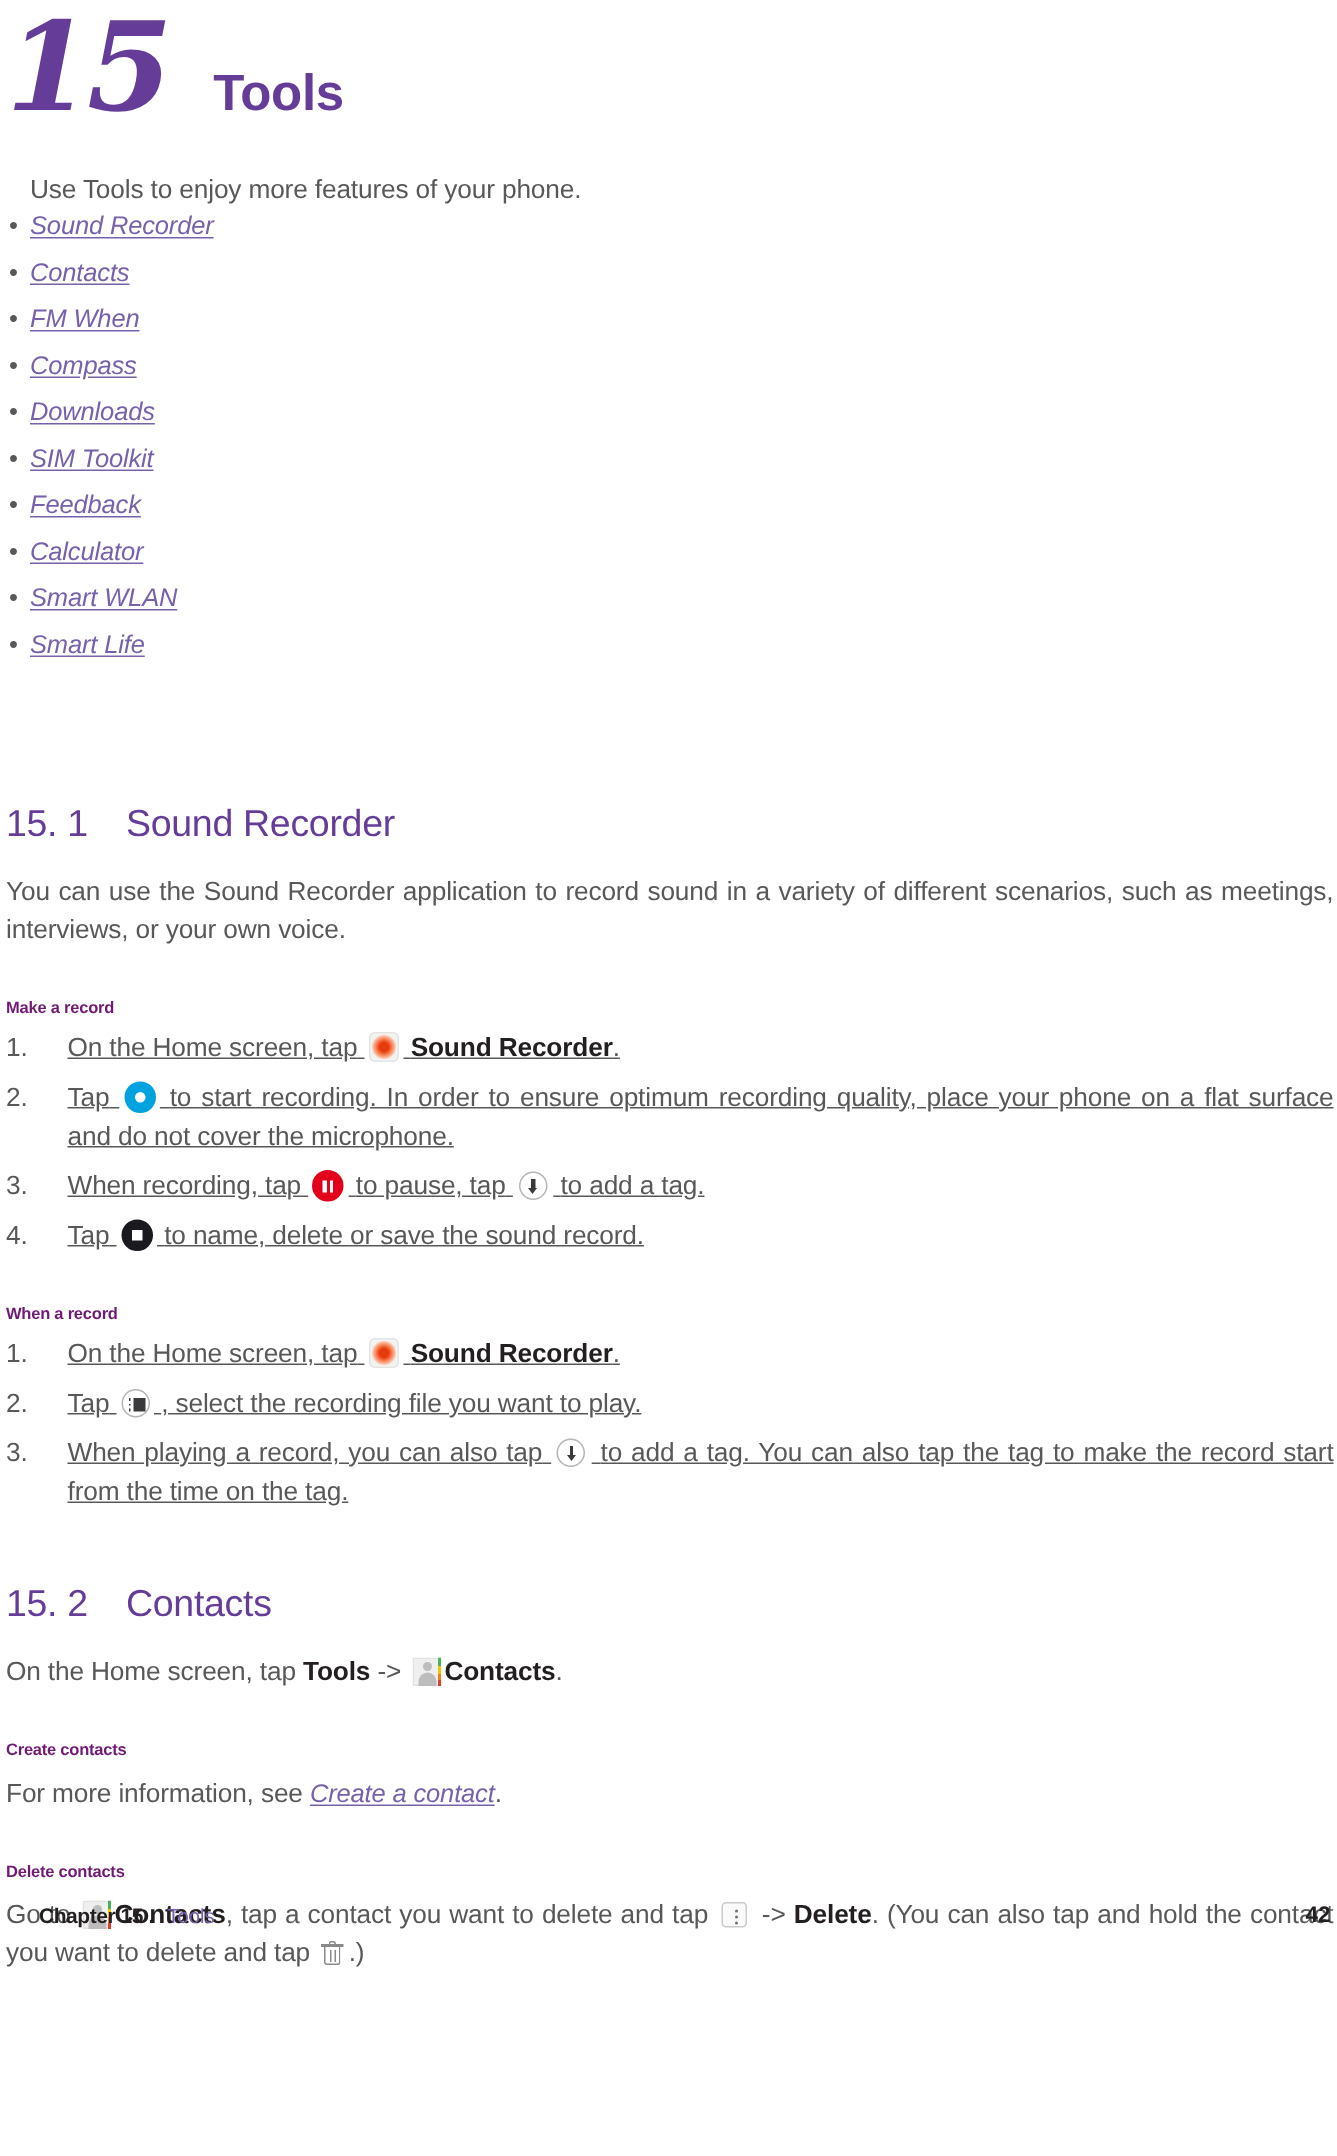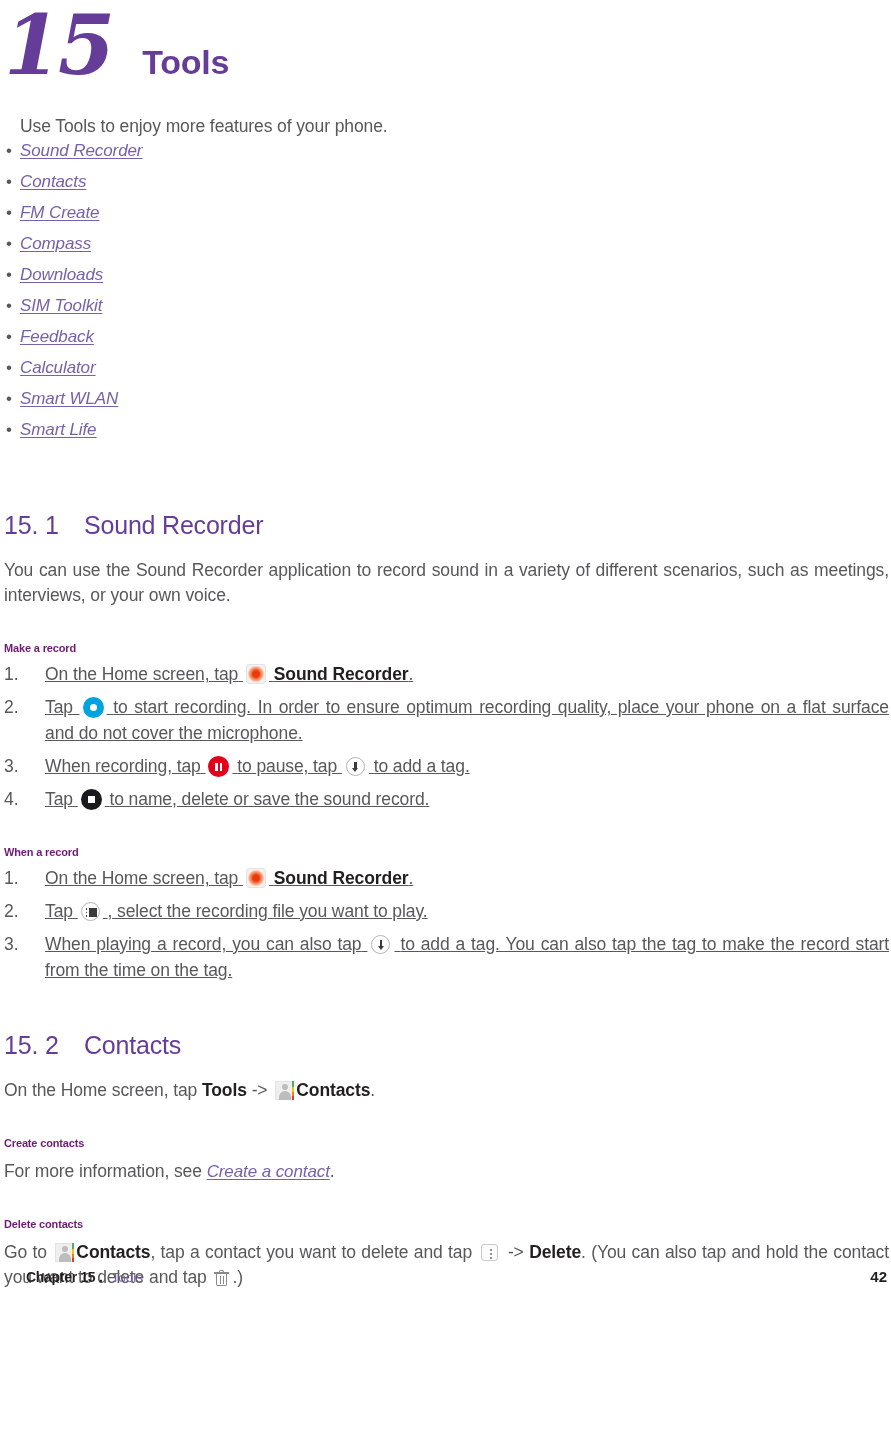--- a/index.html
+++ b/index.html
@@ -85,21 +85,21 @@
   
   .section-h {
     color: #653d99;
     font-size: 25px;
     font-weight: 400;
     letter-spacing: -0.2px;
     display: flex;
     margin-left: 2px;
   }
   .section-h .num { width: 80px; flex: 0 0 80px; }
-  .sec1-wrap { margin-top: 60px; }
+  .sec1-wrap { margin-top: 84px; }
   .sec2-wrap { margin-top: 48px; }
 
   p.body {
     font-size: 17.5px;
     color: #58585a;
     margin: 18px 0 0 2px;
     line-height: 25px;
     letter-spacing: -0.1px;
   }
   p.body.justify { text-align: justify; }
@@ -378,21 +378,21 @@
     <li>
         <span class="bullet">•</span>
         <a class="doc-link" href="#">Sound Recorder</a>
       </li>
     <li>
         <span class="bullet">•</span>
         <a class="doc-link" href="#">Contacts</a>
       </li>
     <li>
         <span class="bullet">•</span>
-        <a class="doc-link" href="#">FM Create </a>
+        <a class="doc-link" href="#">FM When </a>
       </li>
     <li>
         <span class="bullet">•</span>
         <a class="doc-link" href="#">Compass</a>
       </li>
     <li>
         <span class="bullet">•</span>
         <a class="doc-link" href="#">Downloads</a>
       </li>
     <li>

